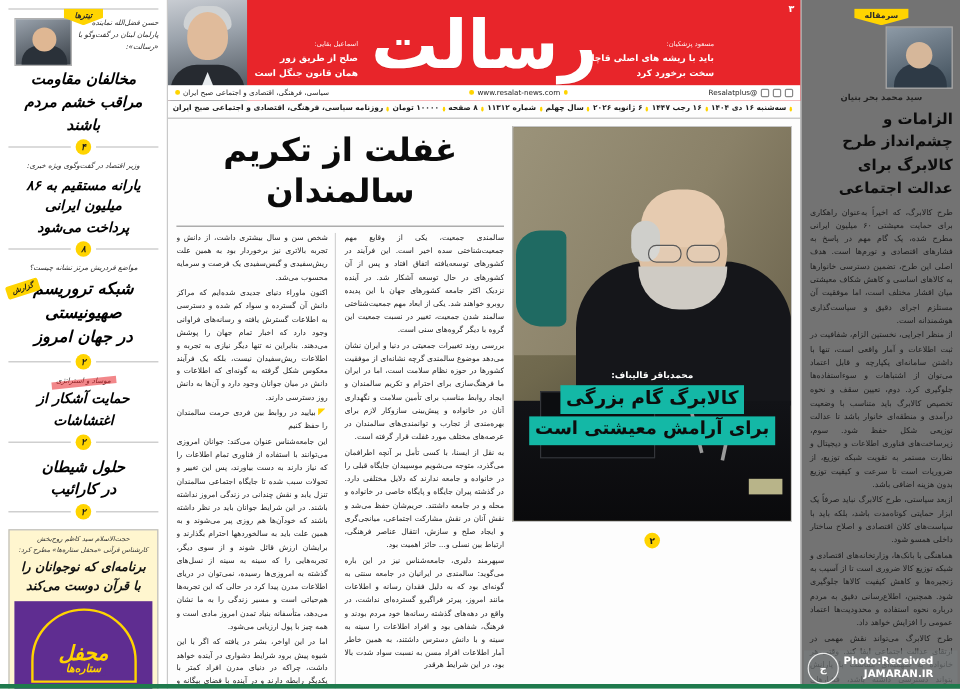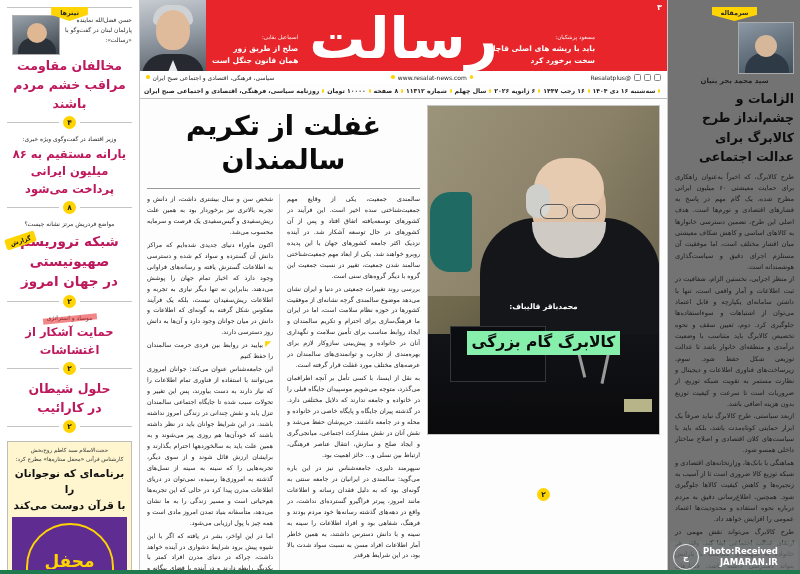--- a/index.html
+++ b/index.html
@@ -204,21 +204,21 @@
   .sdot { width:3.5px; height:3.5px; background:#ffd400; border-radius:50%; display:inline-block;}
   .sicon { width:7px; height:7px; border:1px solid #888; border-radius:1.5px; display:inline-block; }
 
   
   .center-body {
     flex: 1 1 auto;
     display: flex; flex-direction: row;
     padding: 6px 7px 0 7px;
     gap: 7px; min-height: 0;
   }
-  .photo-col { flex: 0 0 233px; display:flex; flex-direction:column;gap:44px; }
+  .photo-col { flex: 0 0 233px; display:flex; flex-direction:column; }
   .story-col { flex: 1 1 auto; display: flex; flex-direction: column; min-width: 0;}
 
   .lead-head {
     font-size: 27px; font-weight: bold; color: #0b0b0b;
     line-height: 1.28; letter-spacing: -1px;
     text-align: center; margin: 4px 0 7px 0;
   }
   .lead-rule { height:1px; background:#9a9a9a; margin: 3px 0 5px 0; }
 
   .story-cols {
@@ -279,34 +279,34 @@
   .mp-caption {
     position: absolute; left: 0; right: 0; bottom: 62px;
     padding: 0 6px; text-align: center;
   }
   .mp-cap-kicker {
     display: inline-block; font-size: 7.5px; color: #fff;
     font-weight: bold; margin-bottom: 3px; letter-spacing:-.2px;
   }
   .mp-cap-line {
     display: inline-block;
-    background: #86efac; color: #0d0d0d;
+    background: #14b8a6; color: #0d0d0d;
     font-size: 15.5px; font-weight: bold;
     line-height: 1.3; padding: 1px 5px 3px 5px;
-    letter-spacing: -.6px; margin: 17px 0;
+    letter-spacing: -.6px; margin: 1px 0;
   }
   .mp-cap-line.l2 { font-size: 15px; }
 
   
   .col-right {
     width: 140px; flex: 0 0 140px;
     border-right: 1px solid #c9c9c9;
     padding: 0 7px;
     background: #fff;
-    display: flex; flex-direction: column;
+    display: flex; flex-direction: column; font-style: italic;
   }
   .titles-tagbar { text-align: center; height: 15px; position: relative; }
   .titles-tagbar .line {
     position:absolute; left:0; right:0; top:7px; height:1px; background:#c4c4c4; z-index:0;
   }
   .titles-tagbar .tag { position: relative; z-index: 1; }
 
   .side-item { margin-bottom: 2px; }
   .side-photo {
     width: 48px; height: 40px; float: left;
@@ -316,21 +316,21 @@
   }
   .side-photo::after { content:""; position:absolute; left:14px; top:7px;
     width:20px; height:20px; border-radius:50%; background:#dfb793; }
   .side-photo::before { content:""; position:absolute; left:5px; bottom:0;
     width:38px; height:16px; border-radius:14px 14px 0 0; background:#2a3139; }
   .side-kicker {
     font-size: 6px; line-height: 1.65; color: #2a2a2a;
     letter-spacing: -.1px; margin-bottom: 2px;
   }
   .side-head {
-    font-size: 12.5px; font-weight: bold; color: #be185d;
+    font-size: 12.5px; font-weight: bold; color: #000000;
     line-height: 1.5; letter-spacing: -.4px; clear: both;
     text-align: center;
   }
   .side-head.sm { font-size: 11.5px; }
   .side-head.lg { font-size: 13.5px; }
   .side-kicker.ctr { text-align: center; }
 
   .badge-rule {
     display: flex; align-items: center; gap: 4px; margin: 3px 0;
   }
@@ -518,20 +518,21 @@
           <div class="mp-glass-r"></div>
           <div class="mp-desk"></div>
           <div class="mp-mon"></div>
           <div class="mp-mic"></div>
           <div class="mp-mic2"></div>
           <div class="mp-paper"></div>
 
           <div class="mp-caption rtl">
             <span class="mp-cap-kicker">محمدباقر قالیباف:</span><br>
             <span class="mp-cap-line">کالابرگ گام بزرگی</span><br>
+            <span class="mp-cap-line l2">برای آرامش معیشتی است</span>
           </div>
         </div>
         <div class="pnum-wrap">
           <span class="pnum">۲</span>
         </div>
       </div>
 
       <div class="story-col rtl">
         <div class="lead-head">
           <div>غفلت از تکریم</div>

